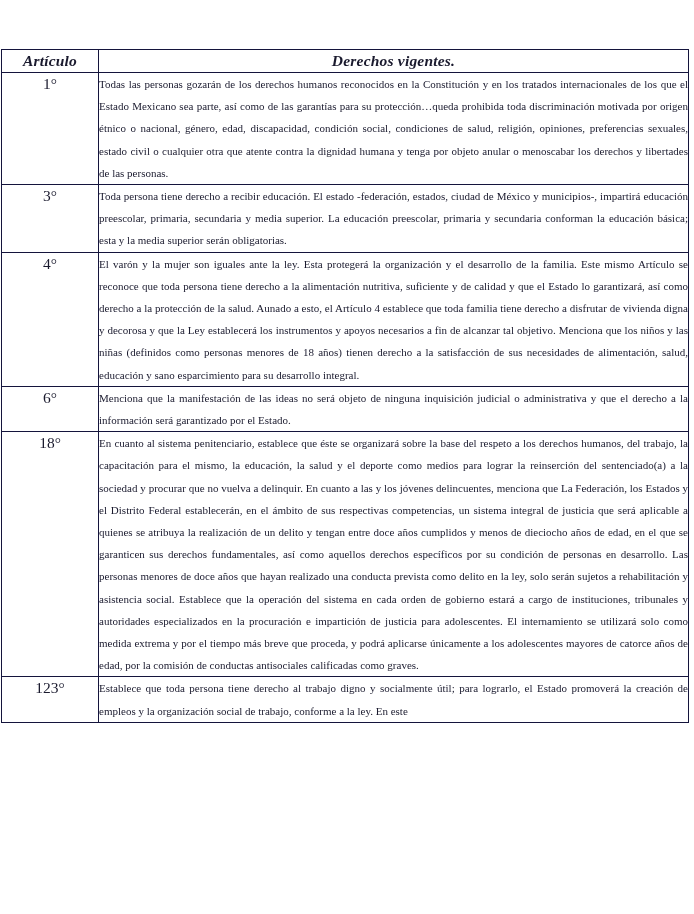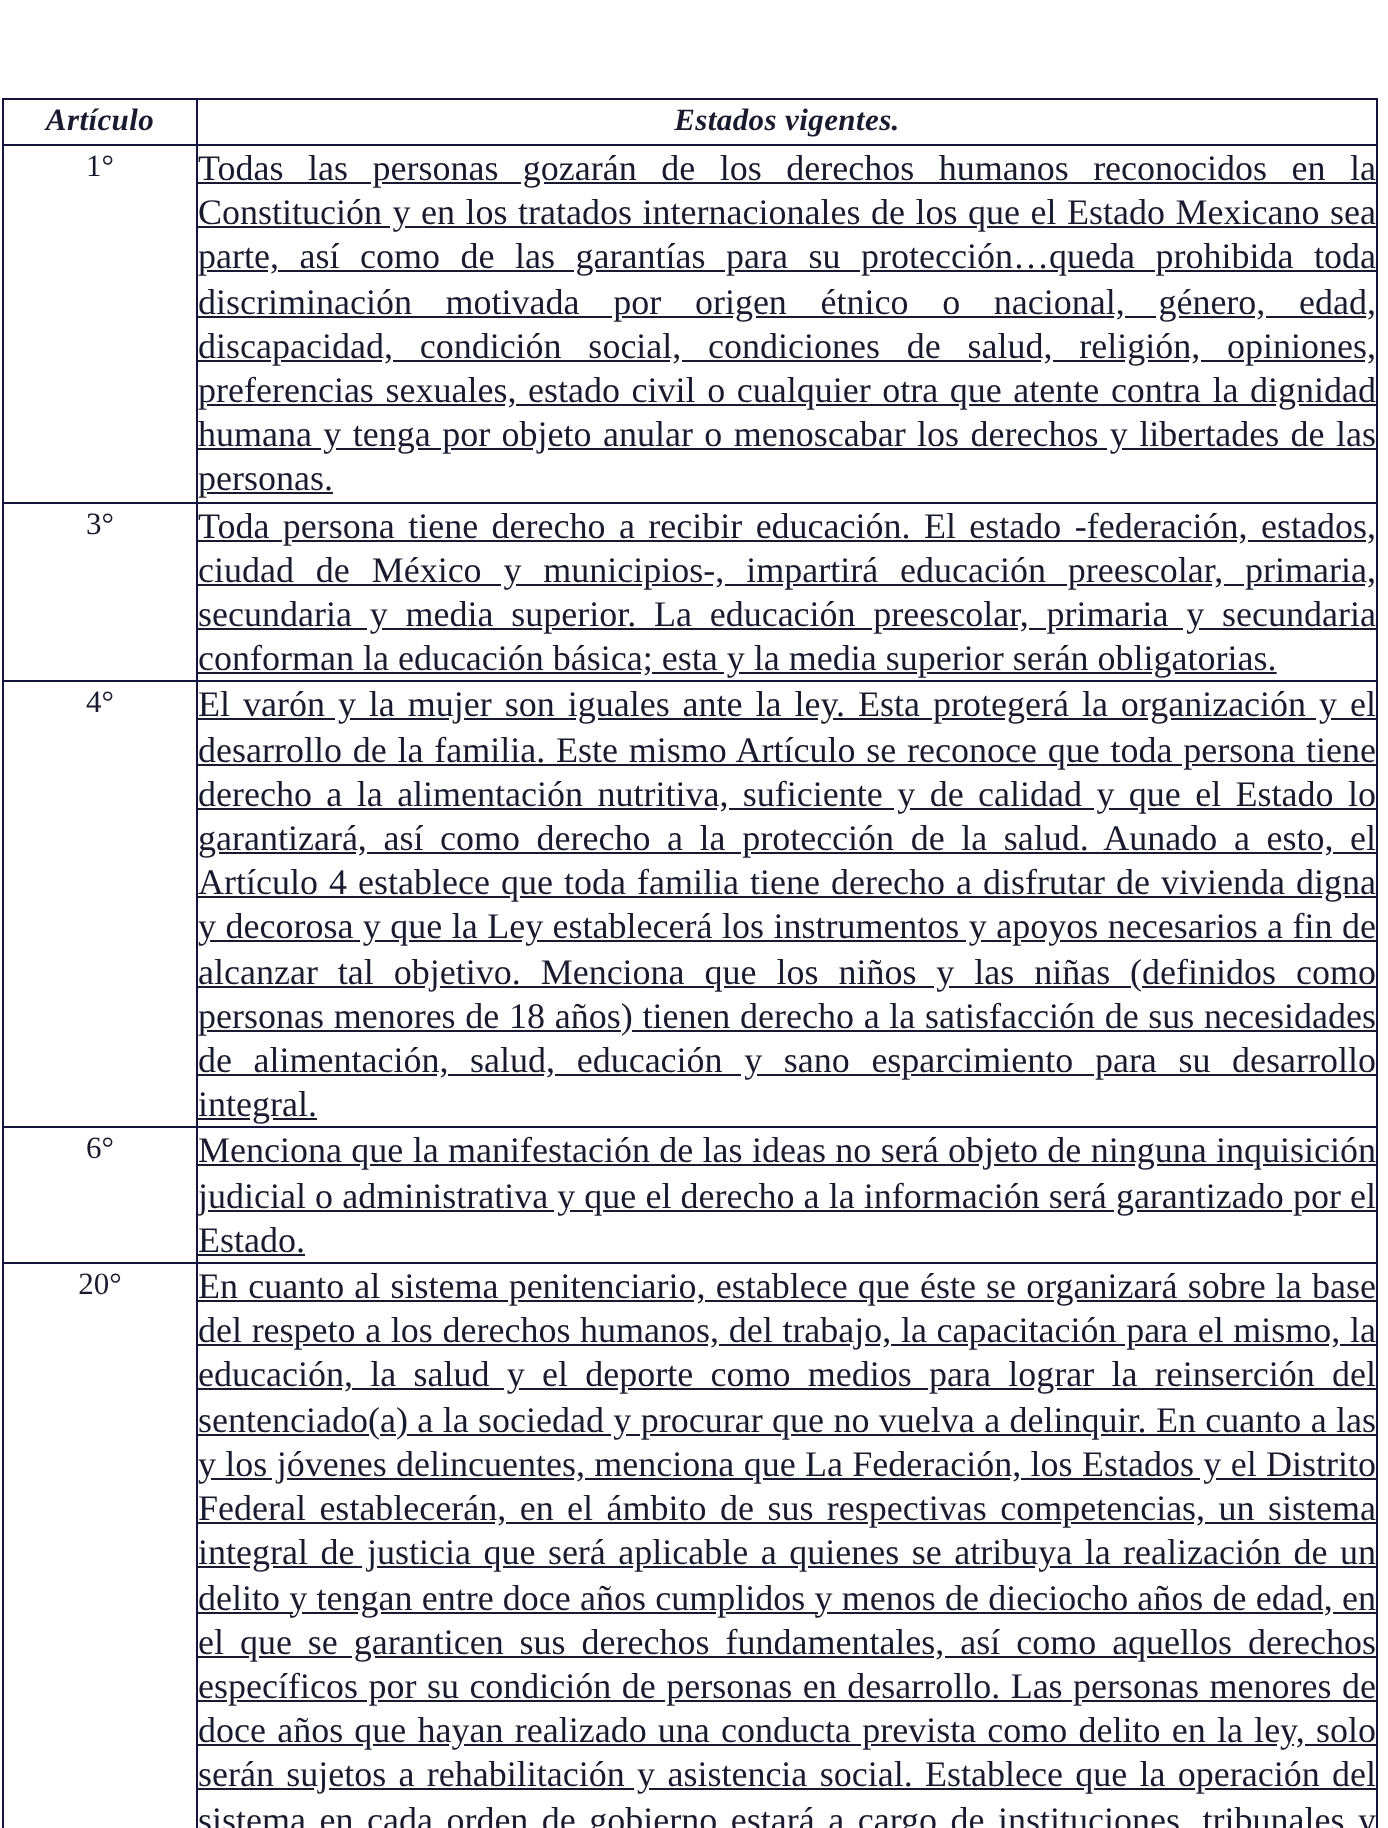--- a/index.html
+++ b/index.html
@@ -51,25 +51,24 @@
   td.cell-article {
     text-align: center;
     font-size: 15.5px;
     line-height: 22px;
     padding: 6px 4px 6px 4px;
     white-space: nowrap;
   }
   td.cell-rights {
     text-align: justify;
     text-justify: inter-word;
-    font-size: 18px;
+    font-size: 11px;
     line-height: 22.2px;
     padding: 6px 7px 7px 8px;
     hyphens: none;
-    text-decoration: underline;
   }
   td.cell-rights p {
     margin: 0;
     text-align: justify;
   }
   
   tr.row-clipped td {
     overflow: hidden;
   }
 </style>
@@ -78,21 +77,21 @@
 
 <div class="page">
   <table class="rights-table">
     <colgroup>
       <col class="col-article">
       <col class="col-rights">
     </colgroup>
     <thead>
       <tr>
         <th class="header-article">Artículo</th>
-        <th class="header-rights">Estados vigentes.</th>
+        <th class="header-rights">Derechos vigentes.</th>
       </tr>
     </thead>
     <tbody id="table-body">
         <tr>
           <td class="cell-article">1°</td>
           <td class="cell-rights">
             <p>Todas las personas gozarán de los derechos humanos reconocidos en la Constitución y en los tratados internacionales de los que el Estado Mexicano sea parte, así como de las garantías para su protección…queda prohibida toda discriminación motivada por origen étnico o nacional, género, edad, discapacidad, condición social, condiciones de salud, religión, opiniones, preferencias sexuales, estado civil o cualquier otra que atente contra la dignidad humana y tenga por objeto anular o menoscabar los derechos y libertades de las personas.</p>
           </td>
         </tr>
         <tr>
@@ -107,21 +106,21 @@
             <p>El varón y la mujer son iguales ante la ley. Esta protegerá la organización y el desarrollo de la familia. Este mismo Artículo se reconoce que toda persona tiene derecho a la alimentación nutritiva, suficiente y de calidad y que el Estado lo garantizará, así como derecho a la protección de la salud. Aunado a esto, el Artículo 4 establece que toda familia tiene derecho a disfrutar de vivienda digna y decorosa y que la Ley establecerá los instrumentos y apoyos necesarios a fin de alcanzar tal objetivo. Menciona que los niños y las niñas (definidos como personas menores de 18 años) tienen derecho a la satisfacción de sus necesidades de alimentación, salud, educación y sano esparcimiento para su desarrollo integral.</p>
           </td>
         </tr>
         <tr>
           <td class="cell-article">6°</td>
           <td class="cell-rights">
             <p>Menciona que la manifestación de las ideas no será objeto de ninguna inquisición judicial o administrativa y que el derecho a la información será garantizado por el Estado.</p>
           </td>
         </tr>
         <tr>
-          <td class="cell-article">20°</td>
+          <td class="cell-article">18°</td>
           <td class="cell-rights">
             <p>En cuanto al sistema penitenciario, establece que éste se organizará sobre la base del respeto a los derechos humanos, del trabajo, la capacitación para el mismo, la educación, la salud y el deporte como medios para lograr la reinserción del sentenciado(a) a la sociedad y procurar que no vuelva a delinquir. En cuanto a las y los jóvenes delincuentes, menciona que La Federación, los Estados y el Distrito Federal establecerán, en el ámbito de sus respectivas competencias, un sistema integral de justicia que será aplicable a quienes se atribuya la realización de un delito y tengan entre doce años cumplidos y menos de dieciocho años de edad, en el que se garanticen sus derechos fundamentales, así como aquellos derechos específicos por su condición de personas en desarrollo. Las personas menores de doce años que hayan realizado una conducta prevista como delito en la ley, solo serán sujetos a rehabilitación y asistencia social. Establece que la operación del sistema en cada orden de gobierno estará a cargo de instituciones, tribunales y autoridades especializados en la procuración e impartición de justicia para adolescentes. El internamiento se utilizará solo como medida extrema y por el tiempo más breve que proceda, y podrá aplicarse únicamente a los adolescentes mayores de catorce años de edad, por la comisión de conductas antisociales calificadas como graves.</p>
           </td>
         </tr>
         <tr class="row-clipped">
           <td class="cell-article">123°</td>
           <td class="cell-rights">
             <p>Establece que toda persona tiene derecho al trabajo digno y socialmente útil; para lograrlo, el Estado promoverá la creación de empleos y la organización social de trabajo, conforme a la ley. En este</p>
           </td>
         </tr>

